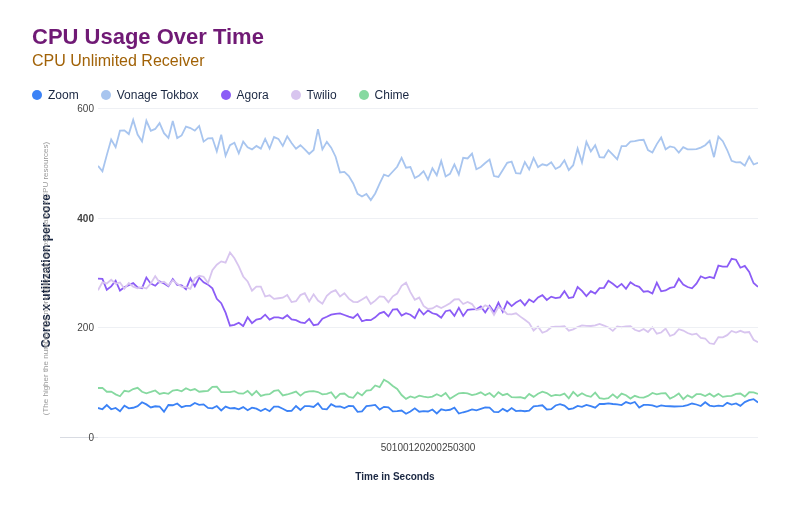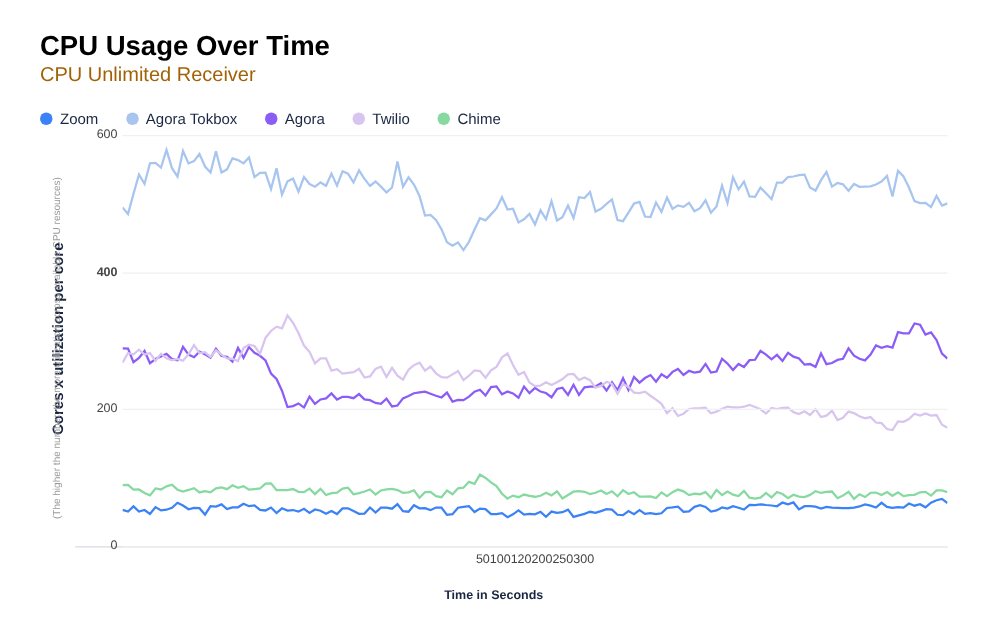--- a/index.html
+++ b/index.html
@@ -8,21 +8,21 @@
     padding: 24px 32px;
     font-family: -apple-system, BlinkMacSystemFont, "Segoe UI", Arial, sans-serif;
     background: #fff;
     color: #1a2742;
     width: 790px;
     height: 513px;
   }
   .title {
     font-size: 22px;
     font-weight: 700;
-    color: #000000;
+    color: #701a75;
     margin: 0 0 2px 0;
   }
   .subtitle {
     font-size: 16px;
     font-weight: 400;
     color: #a16207;
     margin: 0 0 18px 0;
   }
   .legend {
     display: flex;
@@ -110,21 +110,21 @@
 <h1 class="title">CPU Usage Over Time</h1>
 <h2 class="subtitle">CPU Unlimited Receiver</h2>
 
 <div class="legend" id="legend">
     <div class="legend-item">
       <span class="swatch" style="background: rgb(59, 130, 246);"></span>
       <span>Zoom</span>
     </div>
     <div class="legend-item">
       <span class="swatch" style="background: rgb(168, 197, 239);"></span>
-      <span>Agora Tokbox</span>
+      <span>Vonage Tokbox</span>
     </div>
     <div class="legend-item">
       <span class="swatch" style="background: rgb(139, 92, 246);"></span>
       <span>Agora</span>
     </div>
     <div class="legend-item">
       <span class="swatch" style="background: rgb(216, 197, 239);"></span>
       <span>Twilio</span>
     </div>
     <div class="legend-item">

